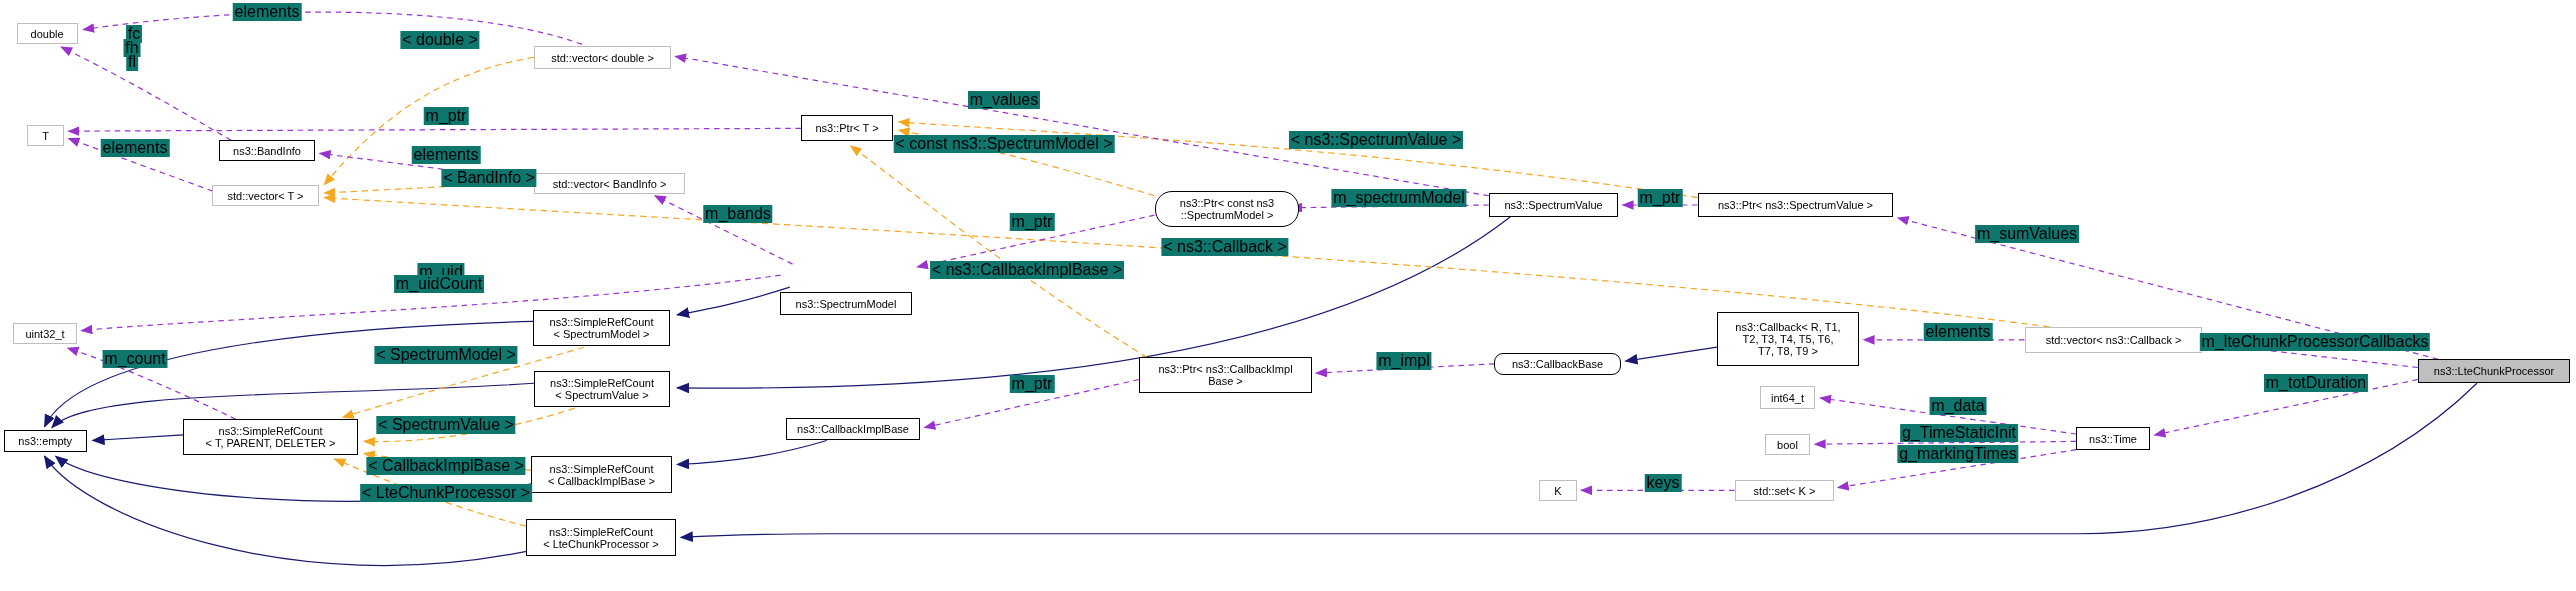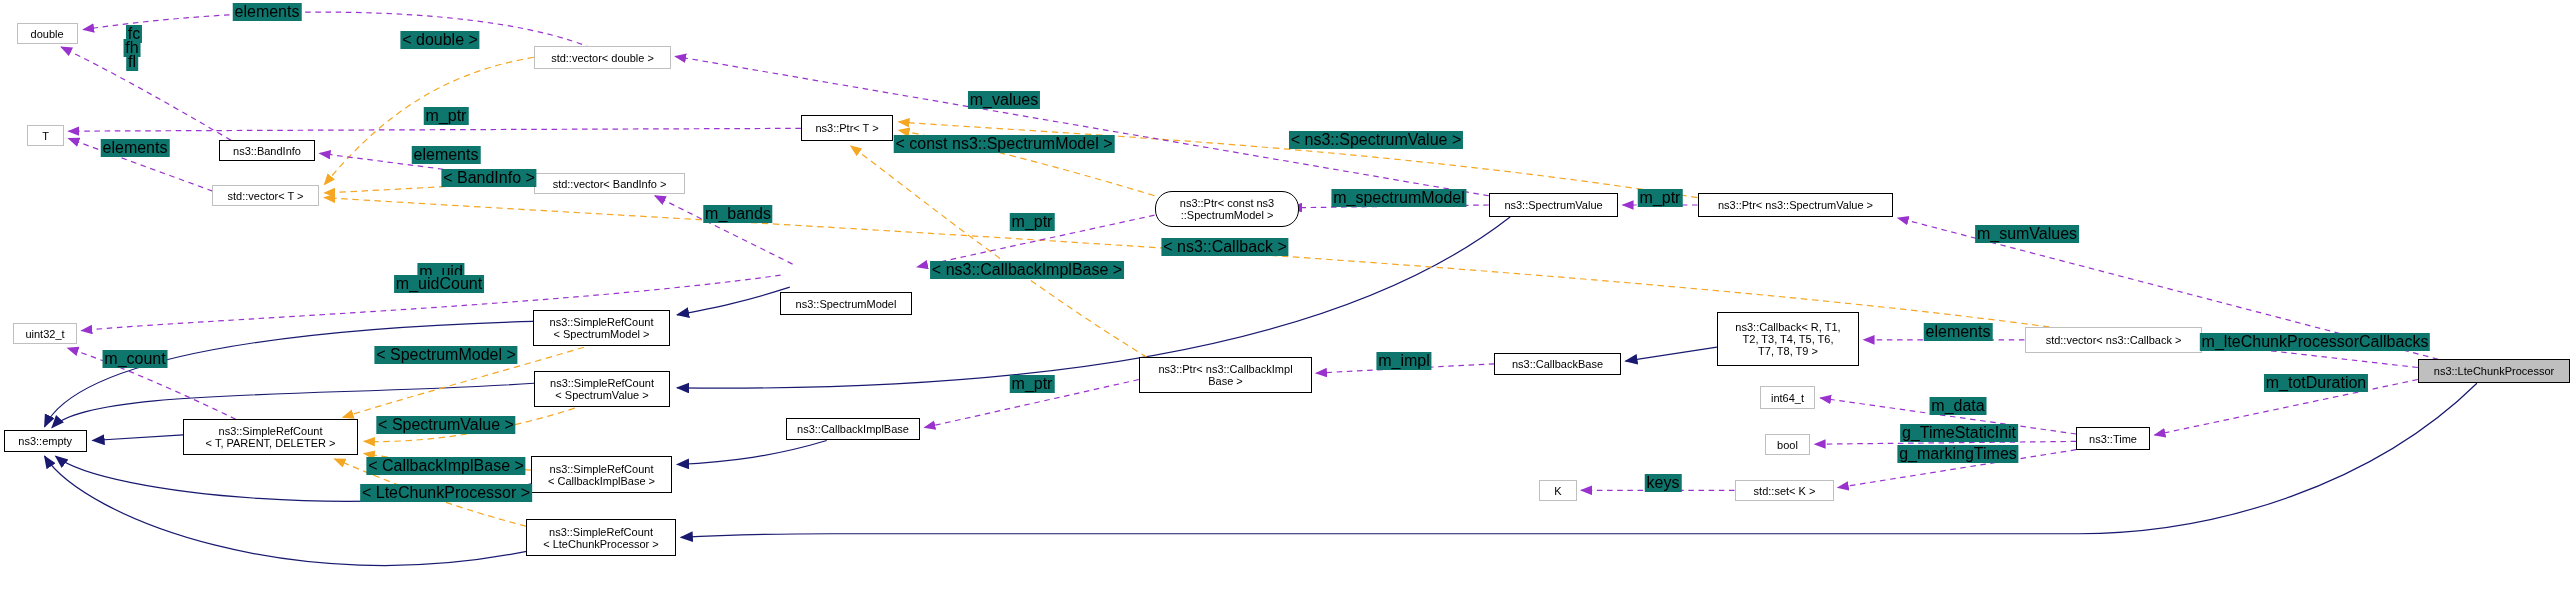--- a/index.html
+++ b/index.html
@@ -144,21 +144,21 @@
     <span>&lt; CallbackImplBase &gt;</span>
   </div>
   <div class="node" style="left:526px;top:519px;width:150px;height:37px;">
     <span>ns3::SimpleRefCount</span>
     <span>&lt; LteChunkProcessor &gt;</span>
   </div>
   <div class="node" style="left:1139px;top:357px;width:173px;height:36px;">
     <span>ns3::Ptr&lt; ns3::CallbackImpl</span>
     <span>Base &gt;</span>
   </div>
-  <div class="node" style="left:1494px;top:353px;width:127px;height:22px;">
+  <div class="node" style="left:1494px;top:353px;width:127px;height:22px;border-radius:9px;">
       <span>ns3::CallbackBase</span>
     </div>
   <div class="node" style="left:1717px;top:312px;width:142px;height:54px;">
     <span>ns3::Callback&lt; R, T1,</span>
     <span>T2, T3, T4, T5, T6,</span>
     <span>T7, T8, T9 &gt;</span>
   </div>
   <div class="node external" style="left:2025px;top:327px;width:177px;height:26px;">
       <span>std::vector&lt; ns3::Callback &gt;</span>
     </div>

